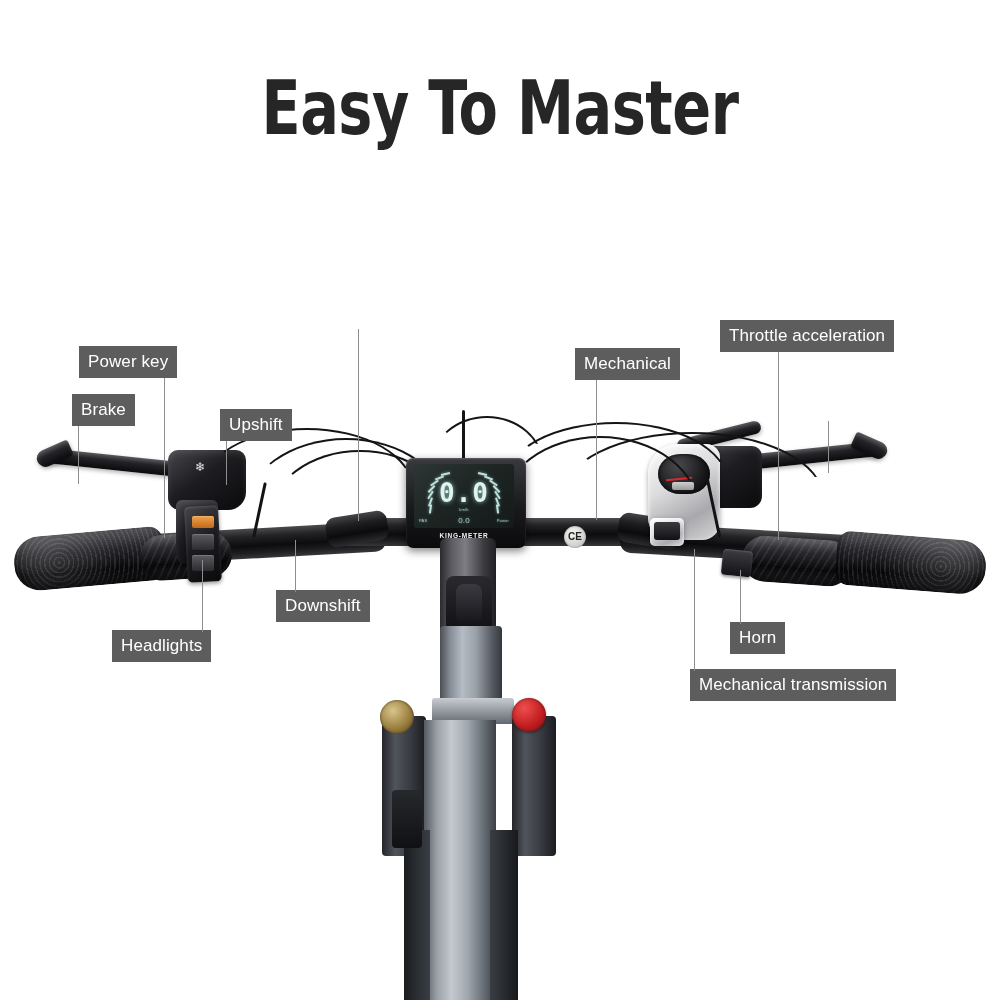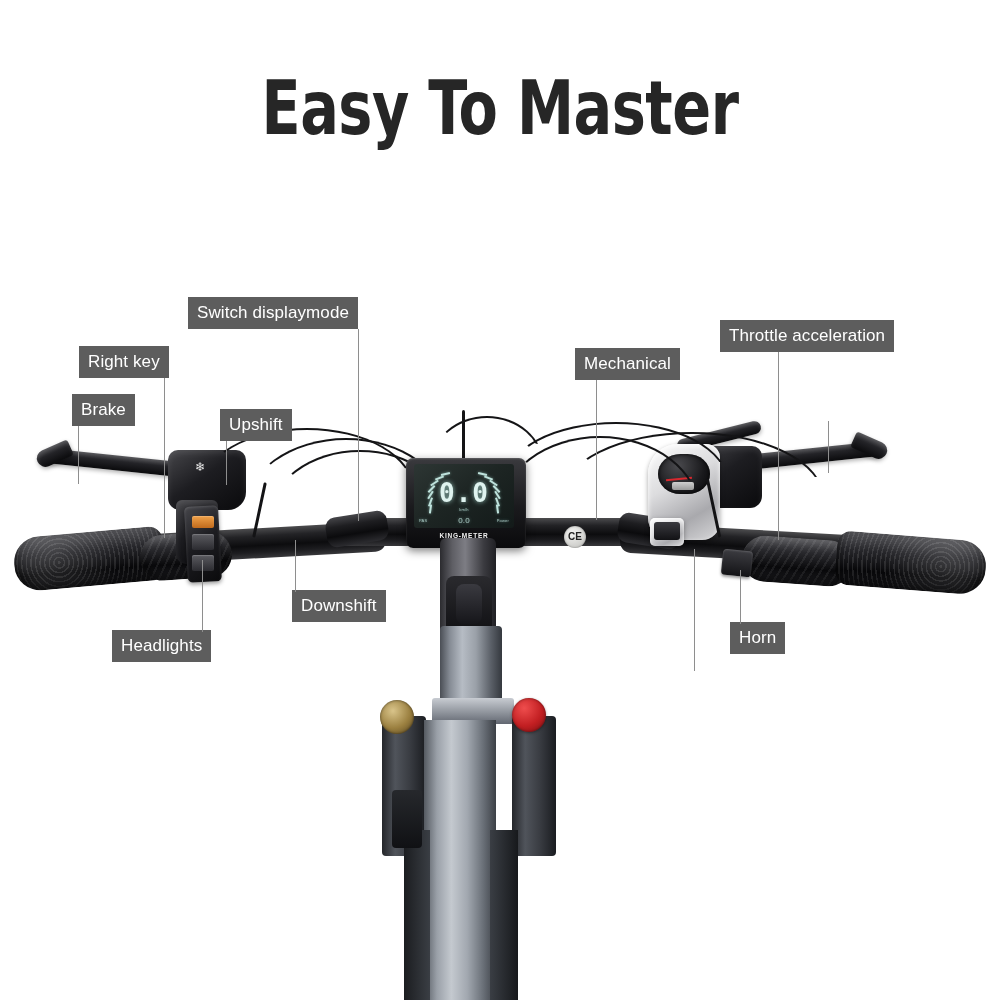--- a/index.html
+++ b/index.html
@@ -366,44 +366,44 @@
     <div style="position:absolute; left:424px; top:470px; width:72px; height:280px;
                 background:linear-gradient(to right,#555a61 0%,#9aa0a8 18%,#c4c9cf 38%,#a2a8b0 60%,#6a7078 82%,#3c4046 100%);"></div>
     <div style="position:absolute; left:404px; top:580px; width:26px; height:170px;
                 background:linear-gradient(to right,#1b1d20,#3a3e44);"></div>
     <div style="position:absolute; left:490px; top:580px; width:28px; height:170px;
                 background:linear-gradient(to right,#3a3e44,#17191c);"></div>
     <div style="position:absolute; left:392px; top:540px; width:30px; height:58px;
                 background:linear-gradient(to bottom,#26282c,#101114); border-radius:4px;"></div>
   </div>
 
-  <div class="callout" style="left:188px; top:297px;">Switch displaymode</div>
   <div class="leader" style="left:358px; top:329px; height:192px;"></div>
 
-  <div class="callout" style="left:79px; top:346px;">Right key</div>
+  <div class="callout" style="left:79px; top:346px;">Power key</div>
   <div class="leader" style="left:164px; top:378px; height:160px;"></div>
 
   <div class="callout" style="left:72px; top:394px;">Brake</div>
   <div class="leader" style="left:78px; top:426px; height:58px;"></div>
 
   <div class="callout" style="left:220px; top:409px;text-align:center;">Upshift</div>
   <div class="leader" style="left:226px; top:441px; height:44px;"></div>
 
   <div class="callout" style="left:575px; top:348px;">Mechanical</div>
   <div class="leader" style="left:596px; top:380px; height:140px;"></div>
 
   <div class="callout" style="left:720px; top:320px;">Throttle acceleration</div>
   <div class="leader" style="left:778px; top:352px; height:188px;"></div>
 
   <div class="leader" style="left:828px; top:421px; height:52px;"></div>
 
   <div class="callout" style="left:112px; top:630px;">Headlights</div>
   <div class="leader" style="left:202px; top:560px; height:72px;"></div>
 
-  <div class="callout" style="left:292px; top:590px;">Downshift</div>
+  <div class="callout" style="left:276px; top:590px;">Downshift</div>
   <div class="leader" style="left:295px; top:540px; height:52px;"></div>
 
   <div class="callout" style="left:730px; top:622px;">Horn</div>
   <div class="leader" style="left:740px; top:570px; height:54px;"></div>
 
+  <div class="callout" style="left:690px; top:669px;">Mechanical transmission</div>
   <div class="leader" style="left:694px; top:549px; height:122px;"></div>
 
 </div>
 
 </body></html>

